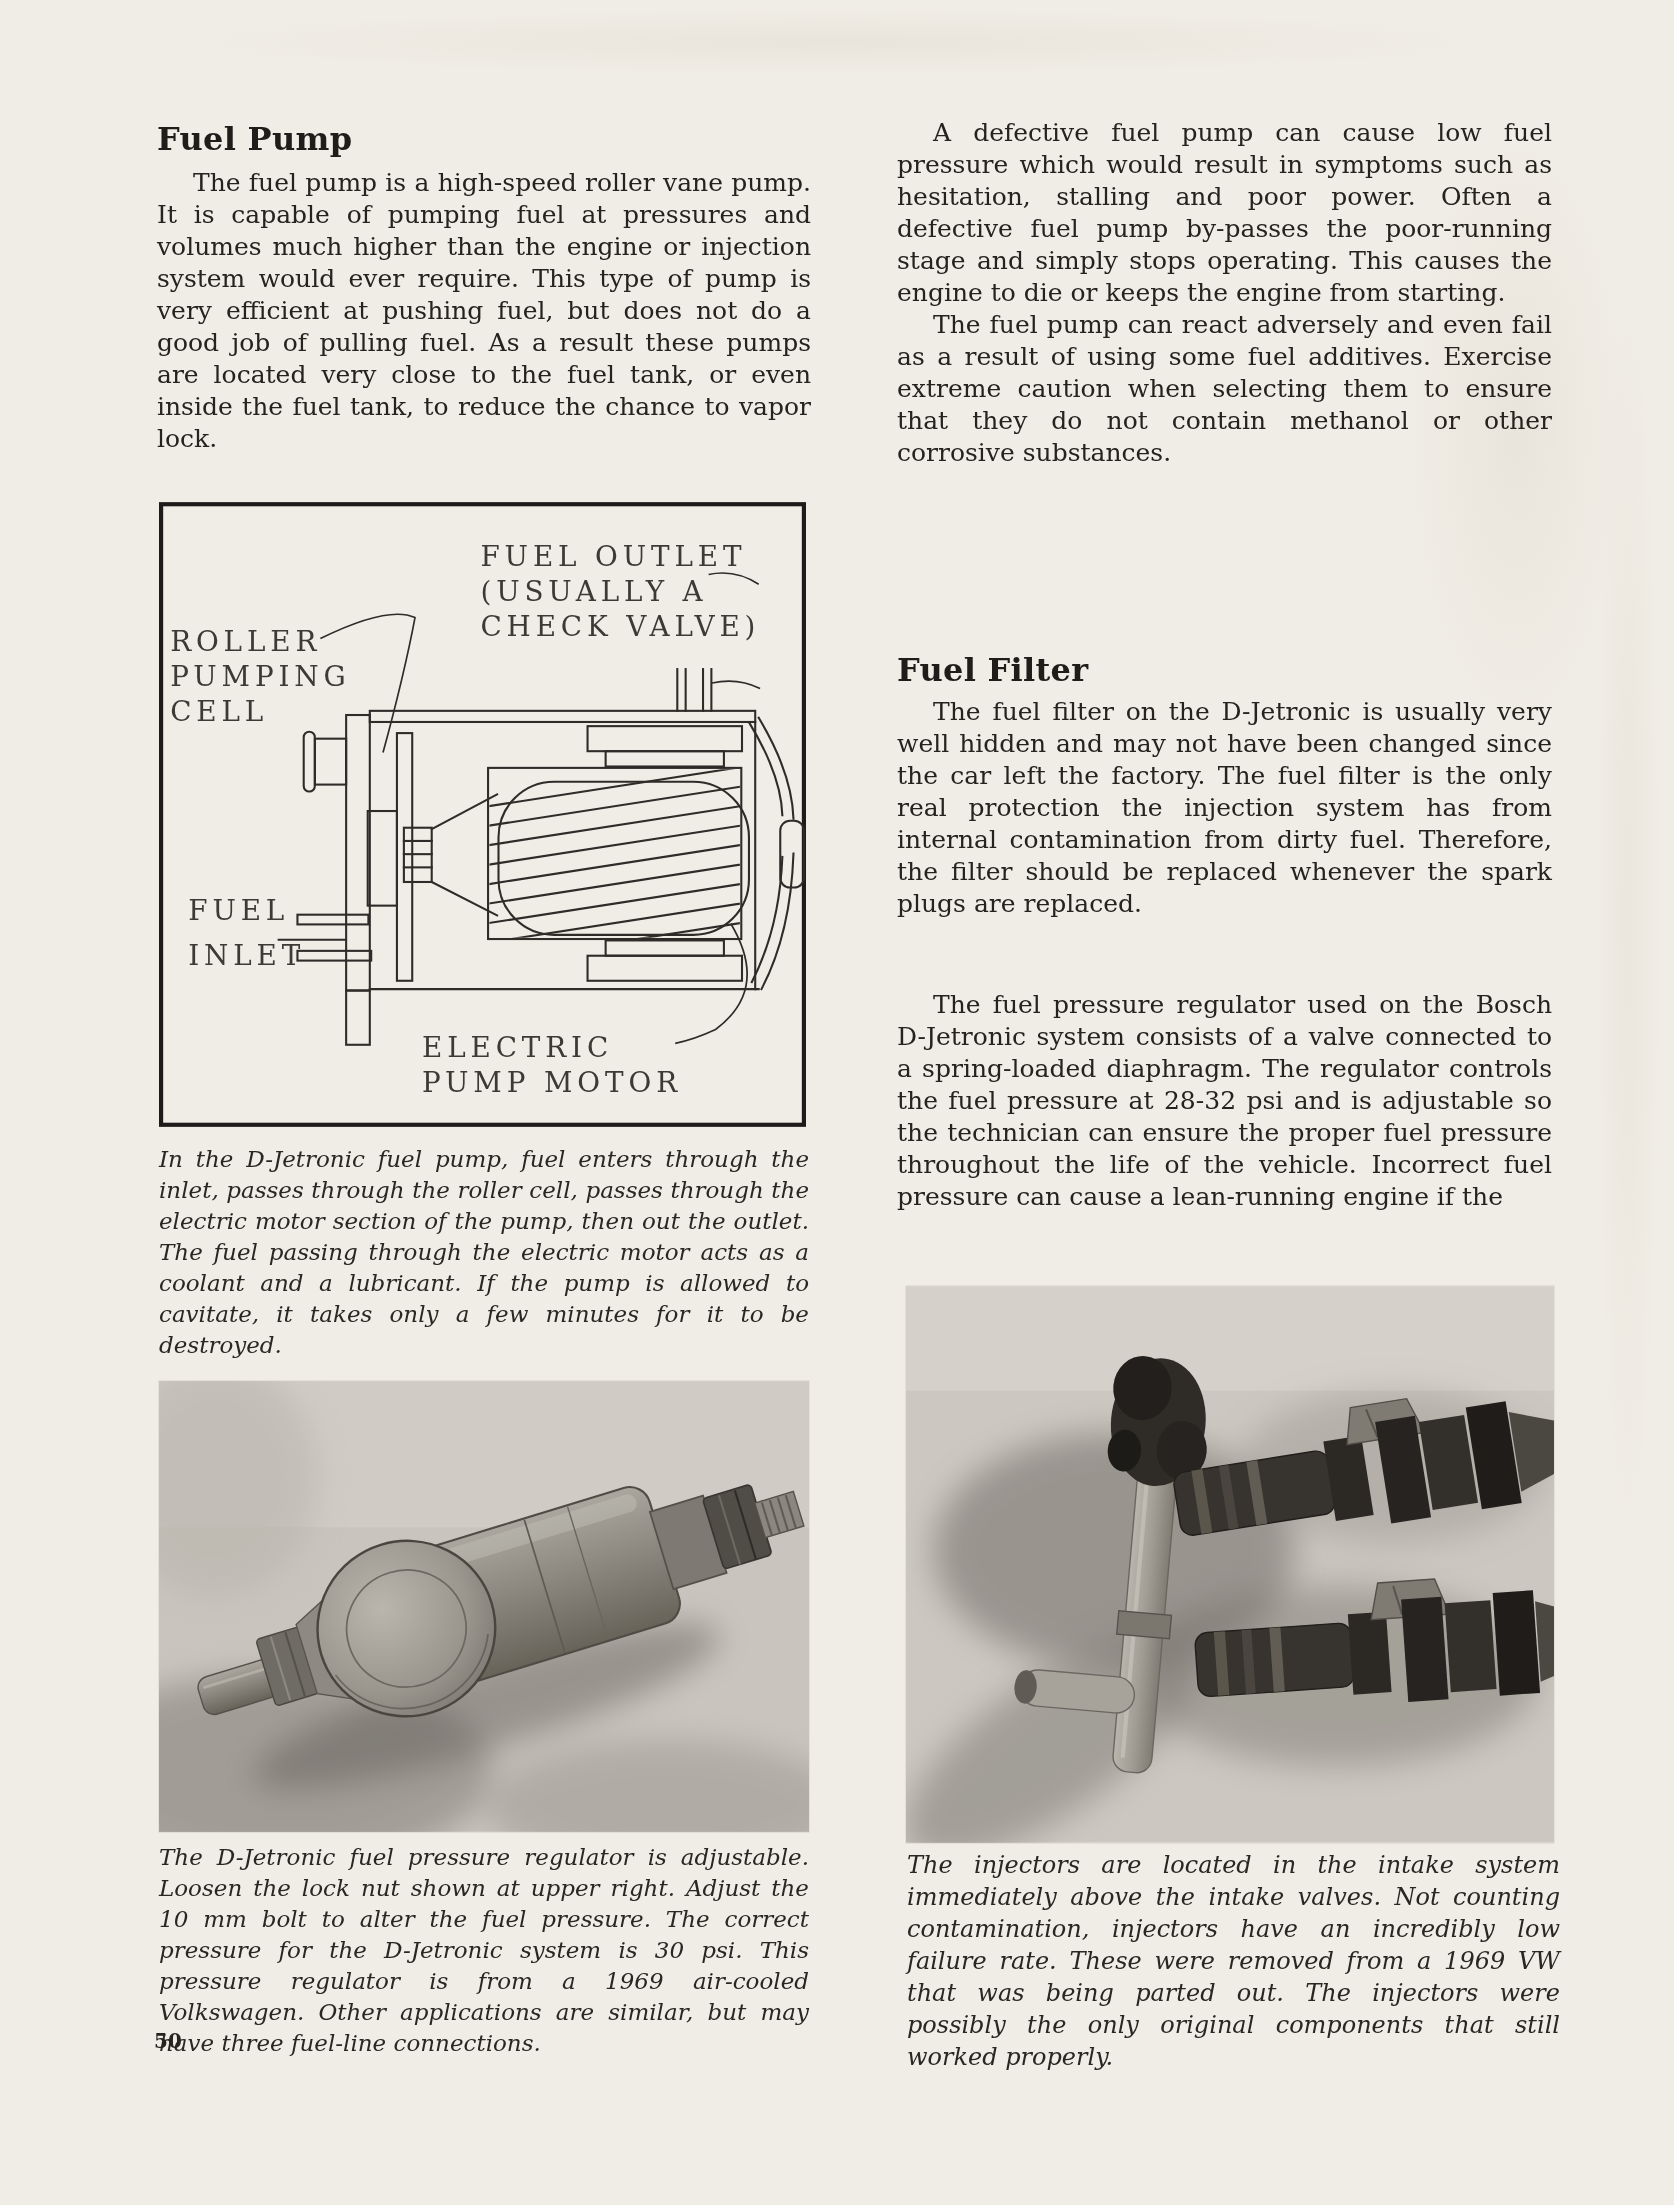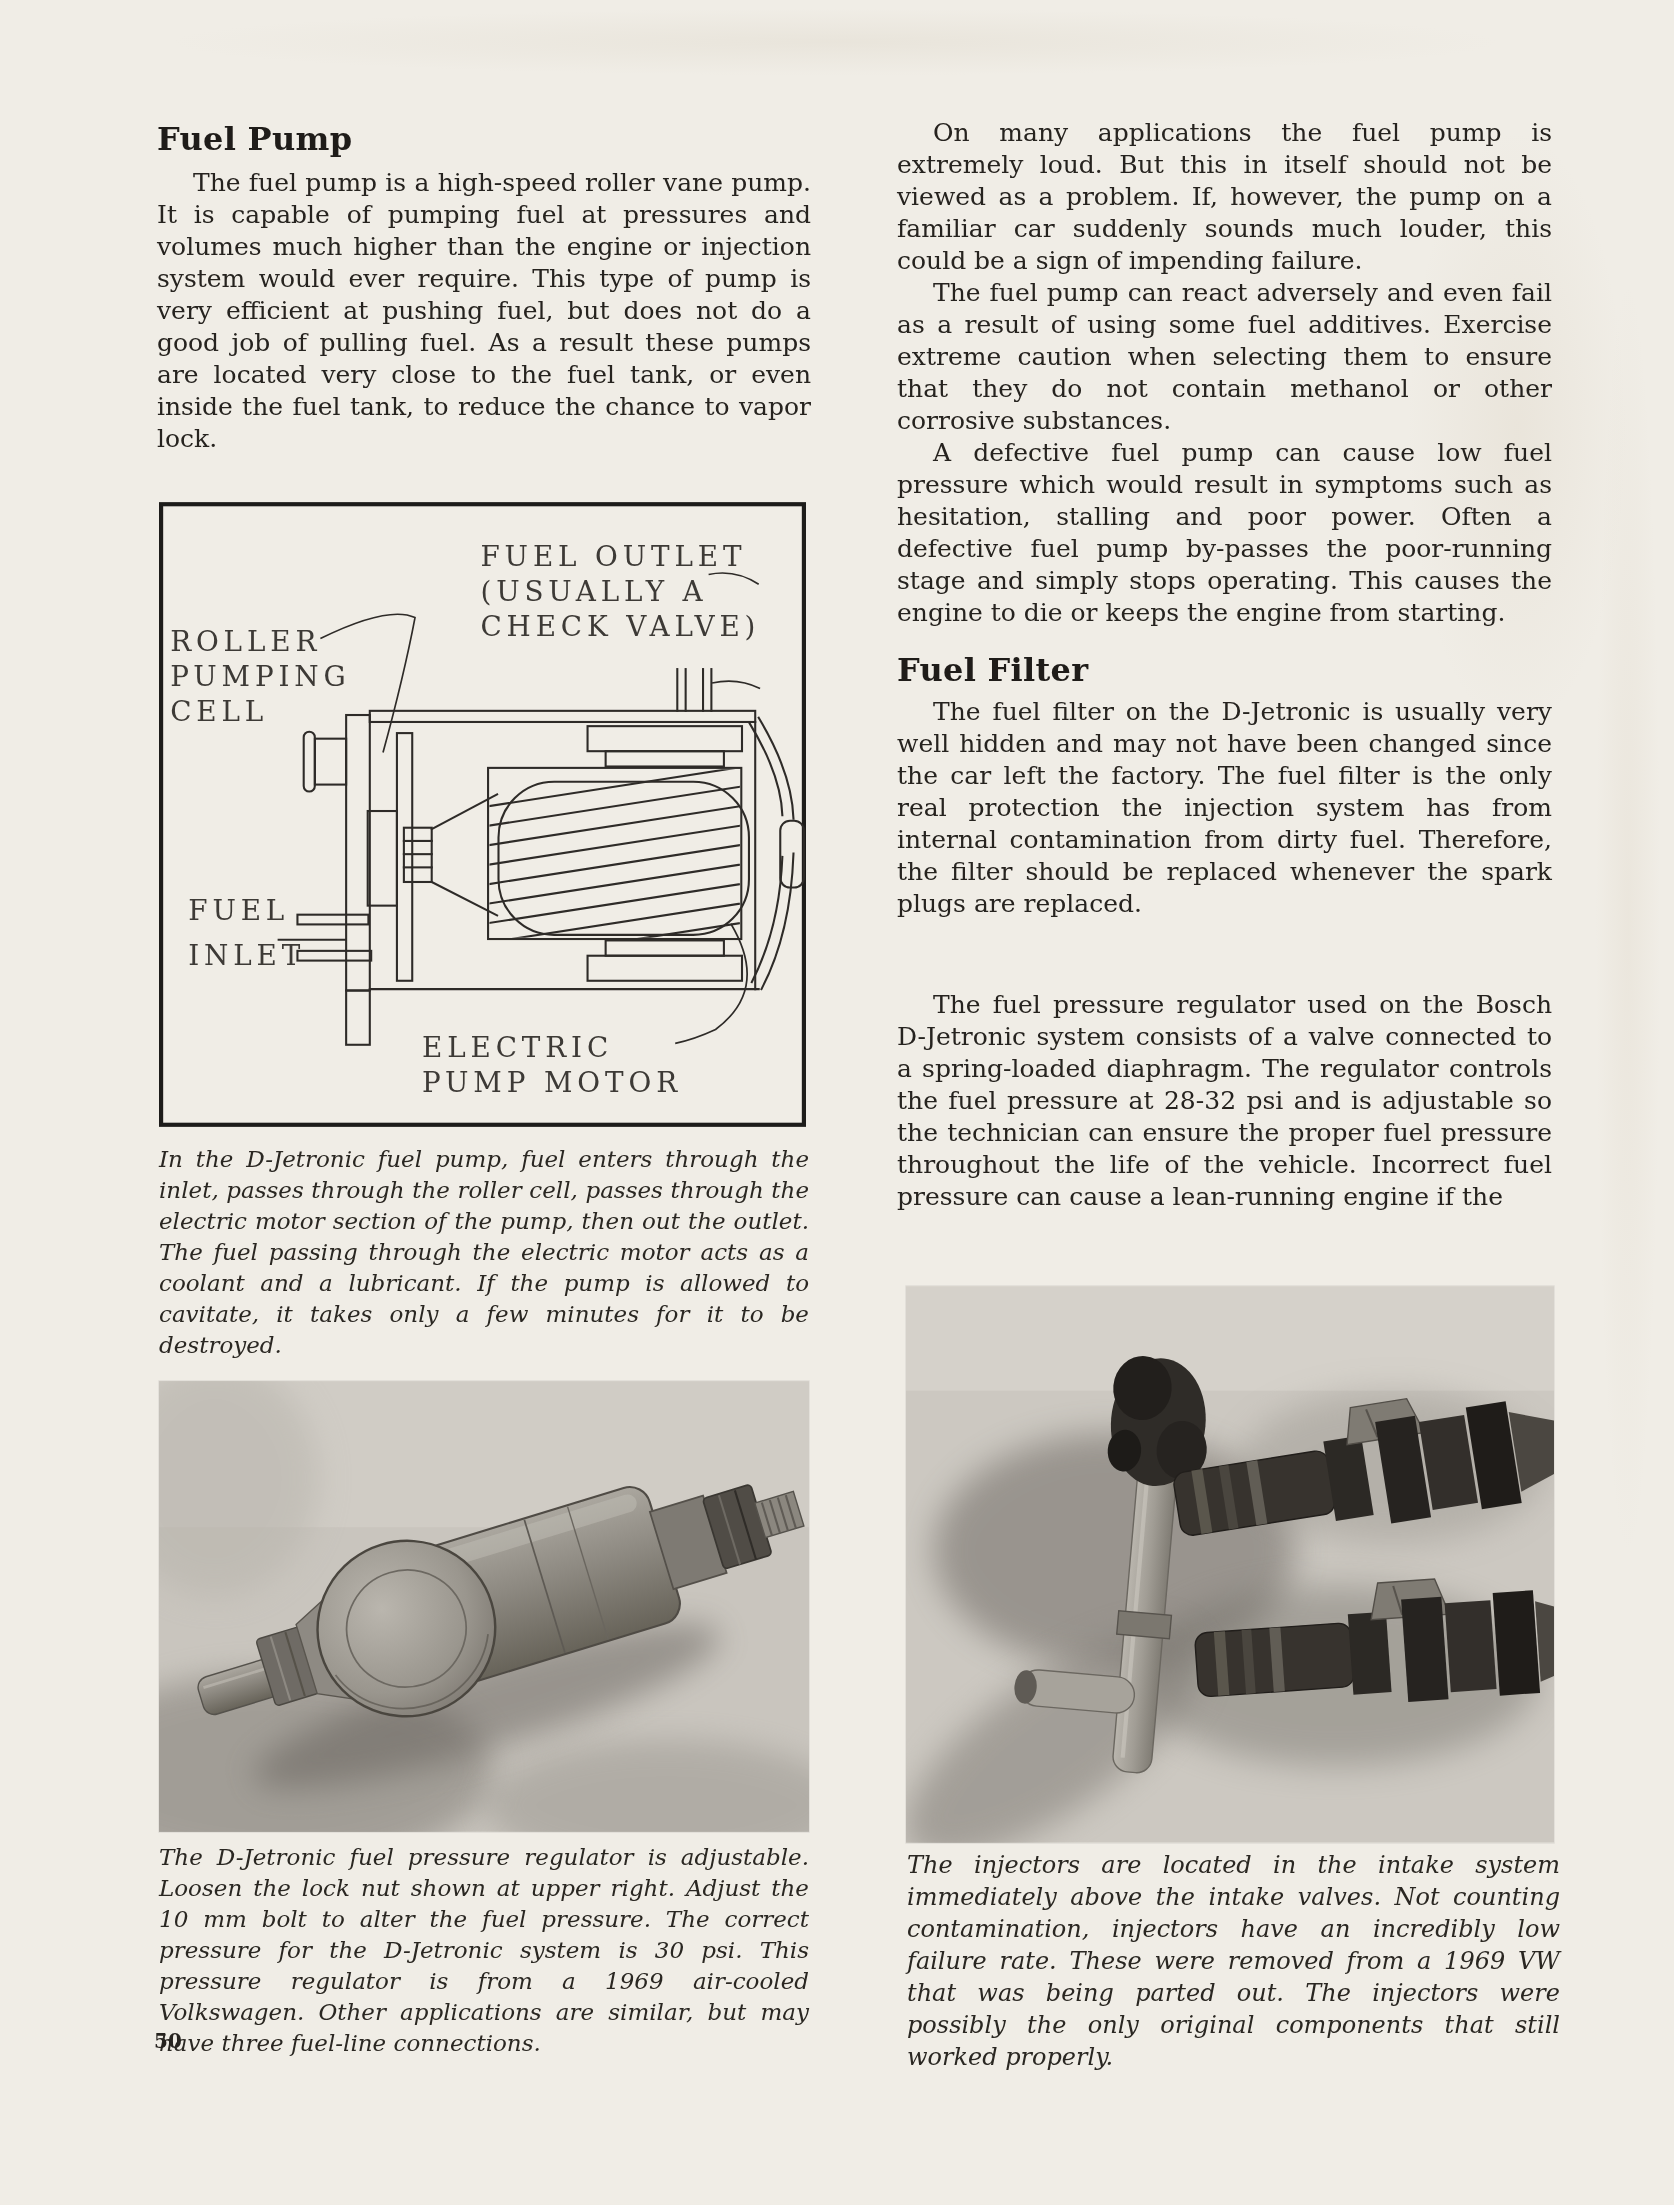--- a/index.html
+++ b/index.html
@@ -170,23 +170,22 @@
         <line x1="490" y1="-24" x2="490" y2="26" stroke="#5f5b55" stroke-width="3"></line>
       </g>
     </svg>
   </div>
 
   <p class="abs caption" style="left:159px;top:1842px;width:650px;">The D-Jetronic fuel pressure regulator is adjustable. Loosen the lock nut shown at upper right. Adjust the 10 mm bolt to alter the fuel pressure. The correct pressure for the D-Jetronic system is 30 psi. This pressure regulator is from a 1969 air-cooled Volkswagen. Other applications are similar, but may have three fuel-line connections.</p>
 
   <div class="abs pagenum" style="left:154px;top:2029px;">50</div>
 
   <div class="abs body" style="left:897px;top:117px;width:655px;">
-    <p>On many applications the fuel pump is extremely loud. But this in itself should not be viewed as a problem. If, however, the pump on a familiar car suddenly sounds much louder, this could be a sign of impending failure.</p>
+    <p>A defective fuel pump can cause low fuel pressure which would result in symptoms such as hesitation, stalling and poor power. Often a defective fuel pump by-passes the poor-running stage and simply stops operating. This causes the engine to die or keeps the engine from starting.</p>
     <p>The fuel pump can react adversely and even fail as a result of using some fuel additives. Exercise extreme caution when selecting them to ensure that they do not contain methanol or other corrosive substances.</p>
-    <p>A defective fuel pump can cause low fuel pressure which would result in symptoms such as hesitation, stalling and poor power. Often a defective fuel pump by-passes the poor-running stage and simply stops operating. This causes the engine to die or keeps the engine from starting.</p>
   </div>
 
   <h2 class="abs head" style="left:897px;top:651px;">Fuel Filter</h2>
   <p class="abs body ind" style="left:897px;top:696px;width:655px;">The fuel filter on the D-Jetronic is usually very well hidden and may not have been changed since the car left the factory. The fuel filter is the only real protection the injection system has from internal contamination from dirty fuel. Therefore, the filter should be replaced whenever the spark plugs are replaced.</p>
 
   <p class="abs body ind" style="left:897px;top:989px;width:655px;">The fuel pressure regulator used on the Bosch D-Jetronic system consists of a valve connected to a spring-loaded diaphragm. The regulator controls the fuel pressure at 28-32 psi and is adjustable so the technician can ensure the proper fuel pressure throughout the life of the vehicle. Incorrect fuel pressure can cause a lean-running engine if the</p>
 
   <div class="abs photo" style="left:906px;top:1286px;width:648px;height:557px;">
     <svg width="648" height="557" viewBox="0 0 932 800">
       <defs>

